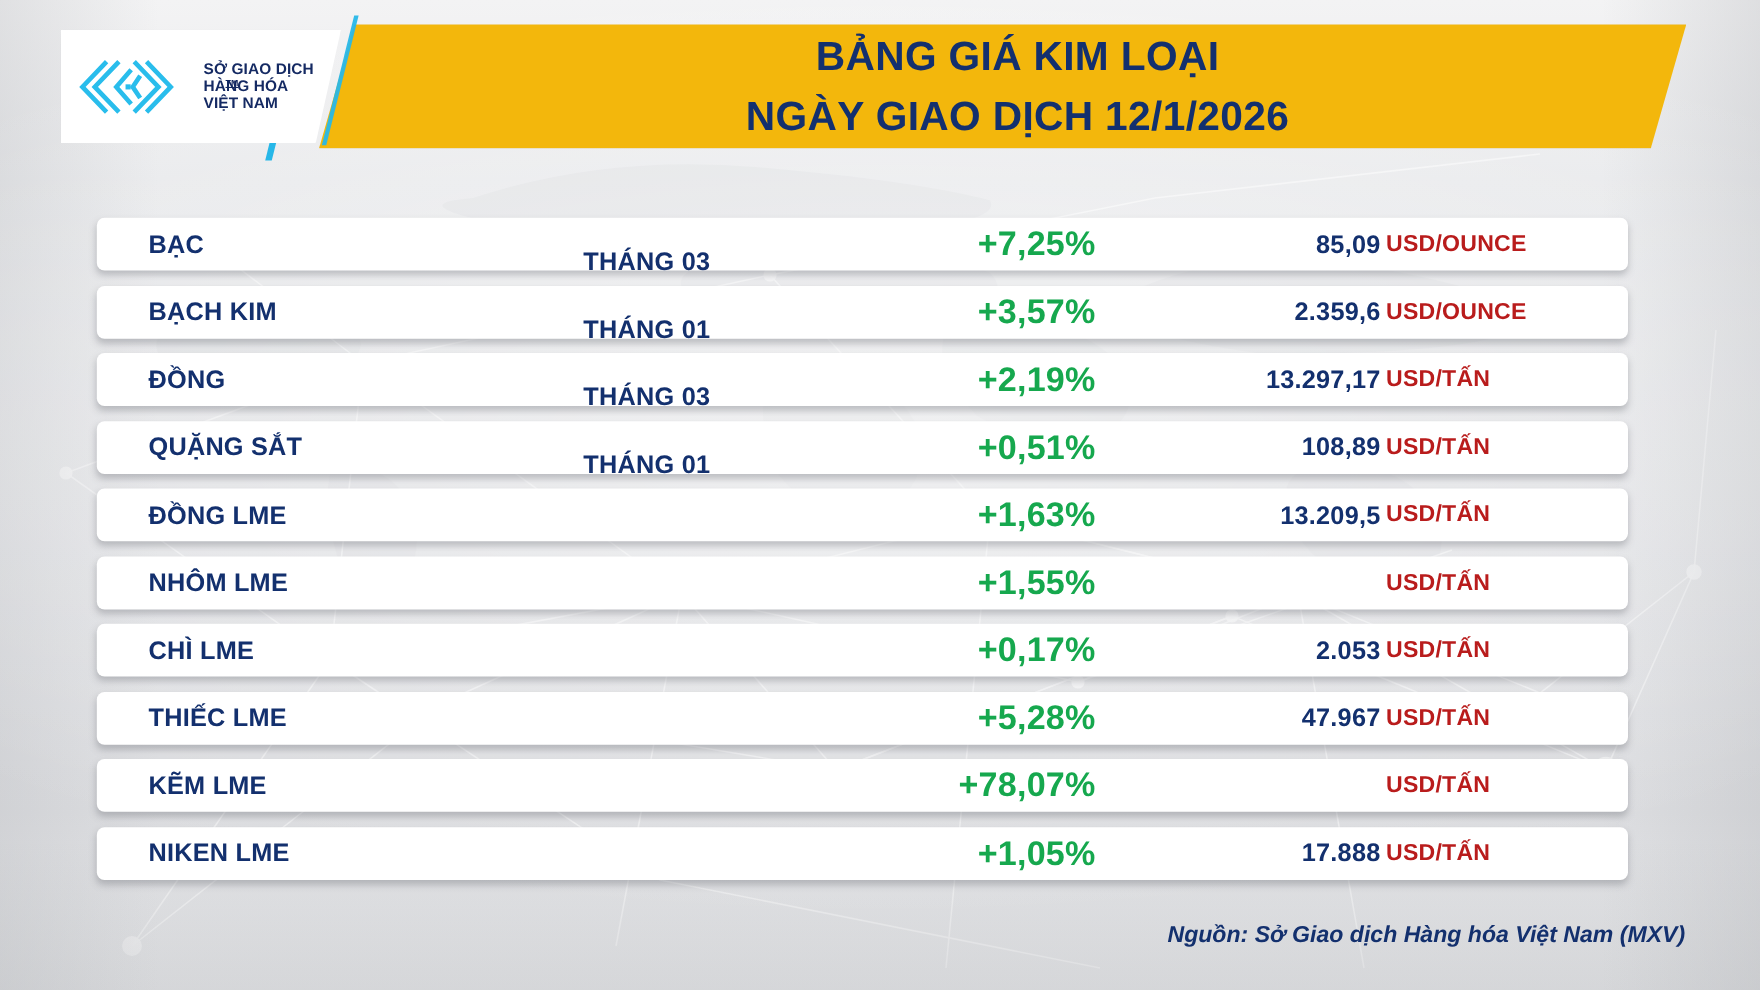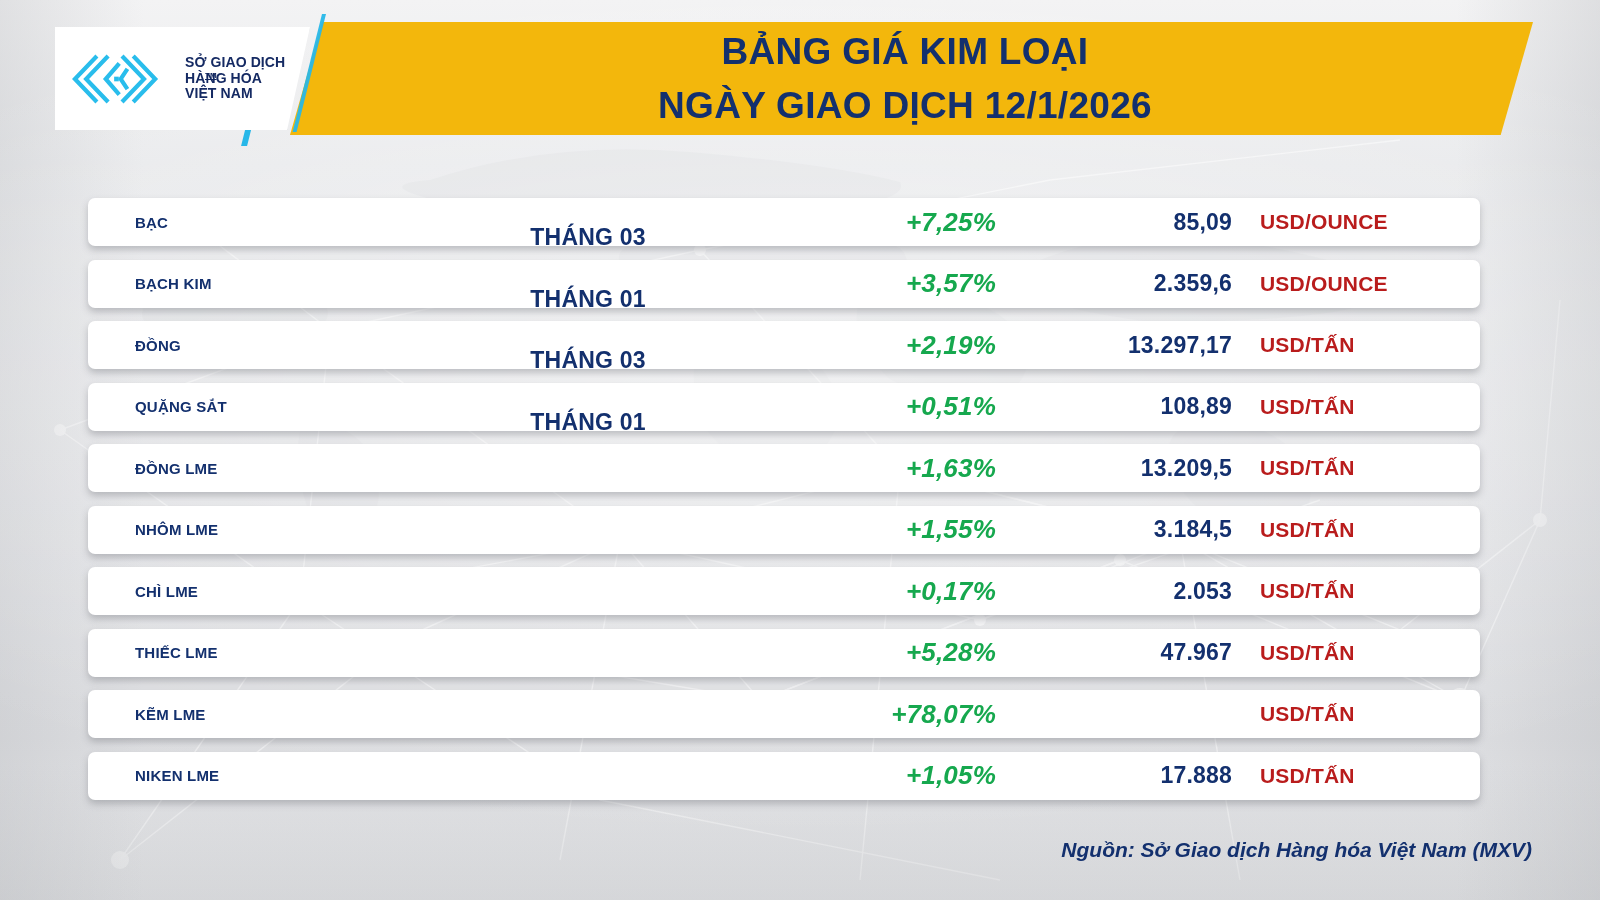--- a/index.html
+++ b/index.html
@@ -109,21 +109,21 @@
     color: #152a63;
     font-size: 14px;
     font-weight: bold;
     line-height: 1.14;
     letter-spacing: .1px;
     margin-left: 14px;
     white-space: nowrap;
   }
   .title-block {
     position: absolute;
-    left: 360px;
+    left: 380px;
     top: 27px;
     width: 1090px;
     height: 103px;
     display: flex;
     flex-direction: column;
     align-items: center;
     justify-content: center;
     gap: 14px;
   }
   .title-line {
@@ -152,21 +152,21 @@
     box-shadow: 0 4px 7px rgba(120,122,128,.42);
     display: flex;
     align-items: center;
     box-sizing: border-box;
   }
   .c-name {
     position: absolute;
     left: 47px;
     color: #13306e;
     font-weight: bold;
-    font-size: 15px;
+    font-size: 23px;
     letter-spacing: .2px;
     white-space: nowrap;
   }
   .c-month {
     position: absolute;
     left: 410px;
     width: 180px;
     text-align: center;
     color: #13306e;
     font-weight: bold;
@@ -175,28 +175,27 @@
     white-space: nowrap;
     margin-top: 31px;
   }
   .c-pct {
     position: absolute;
     left: 668px;
     width: 240px;
     text-align: right;
     color: #16a84e;
     font-weight: bold;
-    font-size: 26px;
-    letter-spacing: .2px;
-    white-space: nowrap;
-    font-style: italic;
+    font-size: 31px;
+    letter-spacing: .2px;
+    white-space: nowrap;
   }
   .c-price {
     position: absolute;
-    left: 900px;
+    left: 923px;
     width: 244px;
     text-align: right;
     color: #13306e;
     font-weight: bold;
     font-size: 23px;
     letter-spacing: .2px;
     white-space: nowrap;
   }
   .c-unit {
     position: absolute;
@@ -340,21 +339,20 @@
         <span class="c-name">ĐỒNG LME</span>
         <span class="c-month"></span>
         <span class="c-pct">+1,63%</span>
         <span class="c-price">13.209,5</span>
         <span class="c-unit">USD/TẤN</span>
       </div>
       <div class="row">
         <span class="c-name">NHÔM LME</span>
         <span class="c-month"></span>
         <span class="c-pct">+1,55%</span>
-        <span class="c-price">3.184,5</span>
         <span class="c-unit">USD/TẤN</span>
       </div>
       <div class="row">
         <span class="c-name">CHÌ LME</span>
         <span class="c-month"></span>
         <span class="c-pct">+0,17%</span>
         <span class="c-price">2.053</span>
         <span class="c-unit">USD/TẤN</span>
       </div>
       <div class="row">

